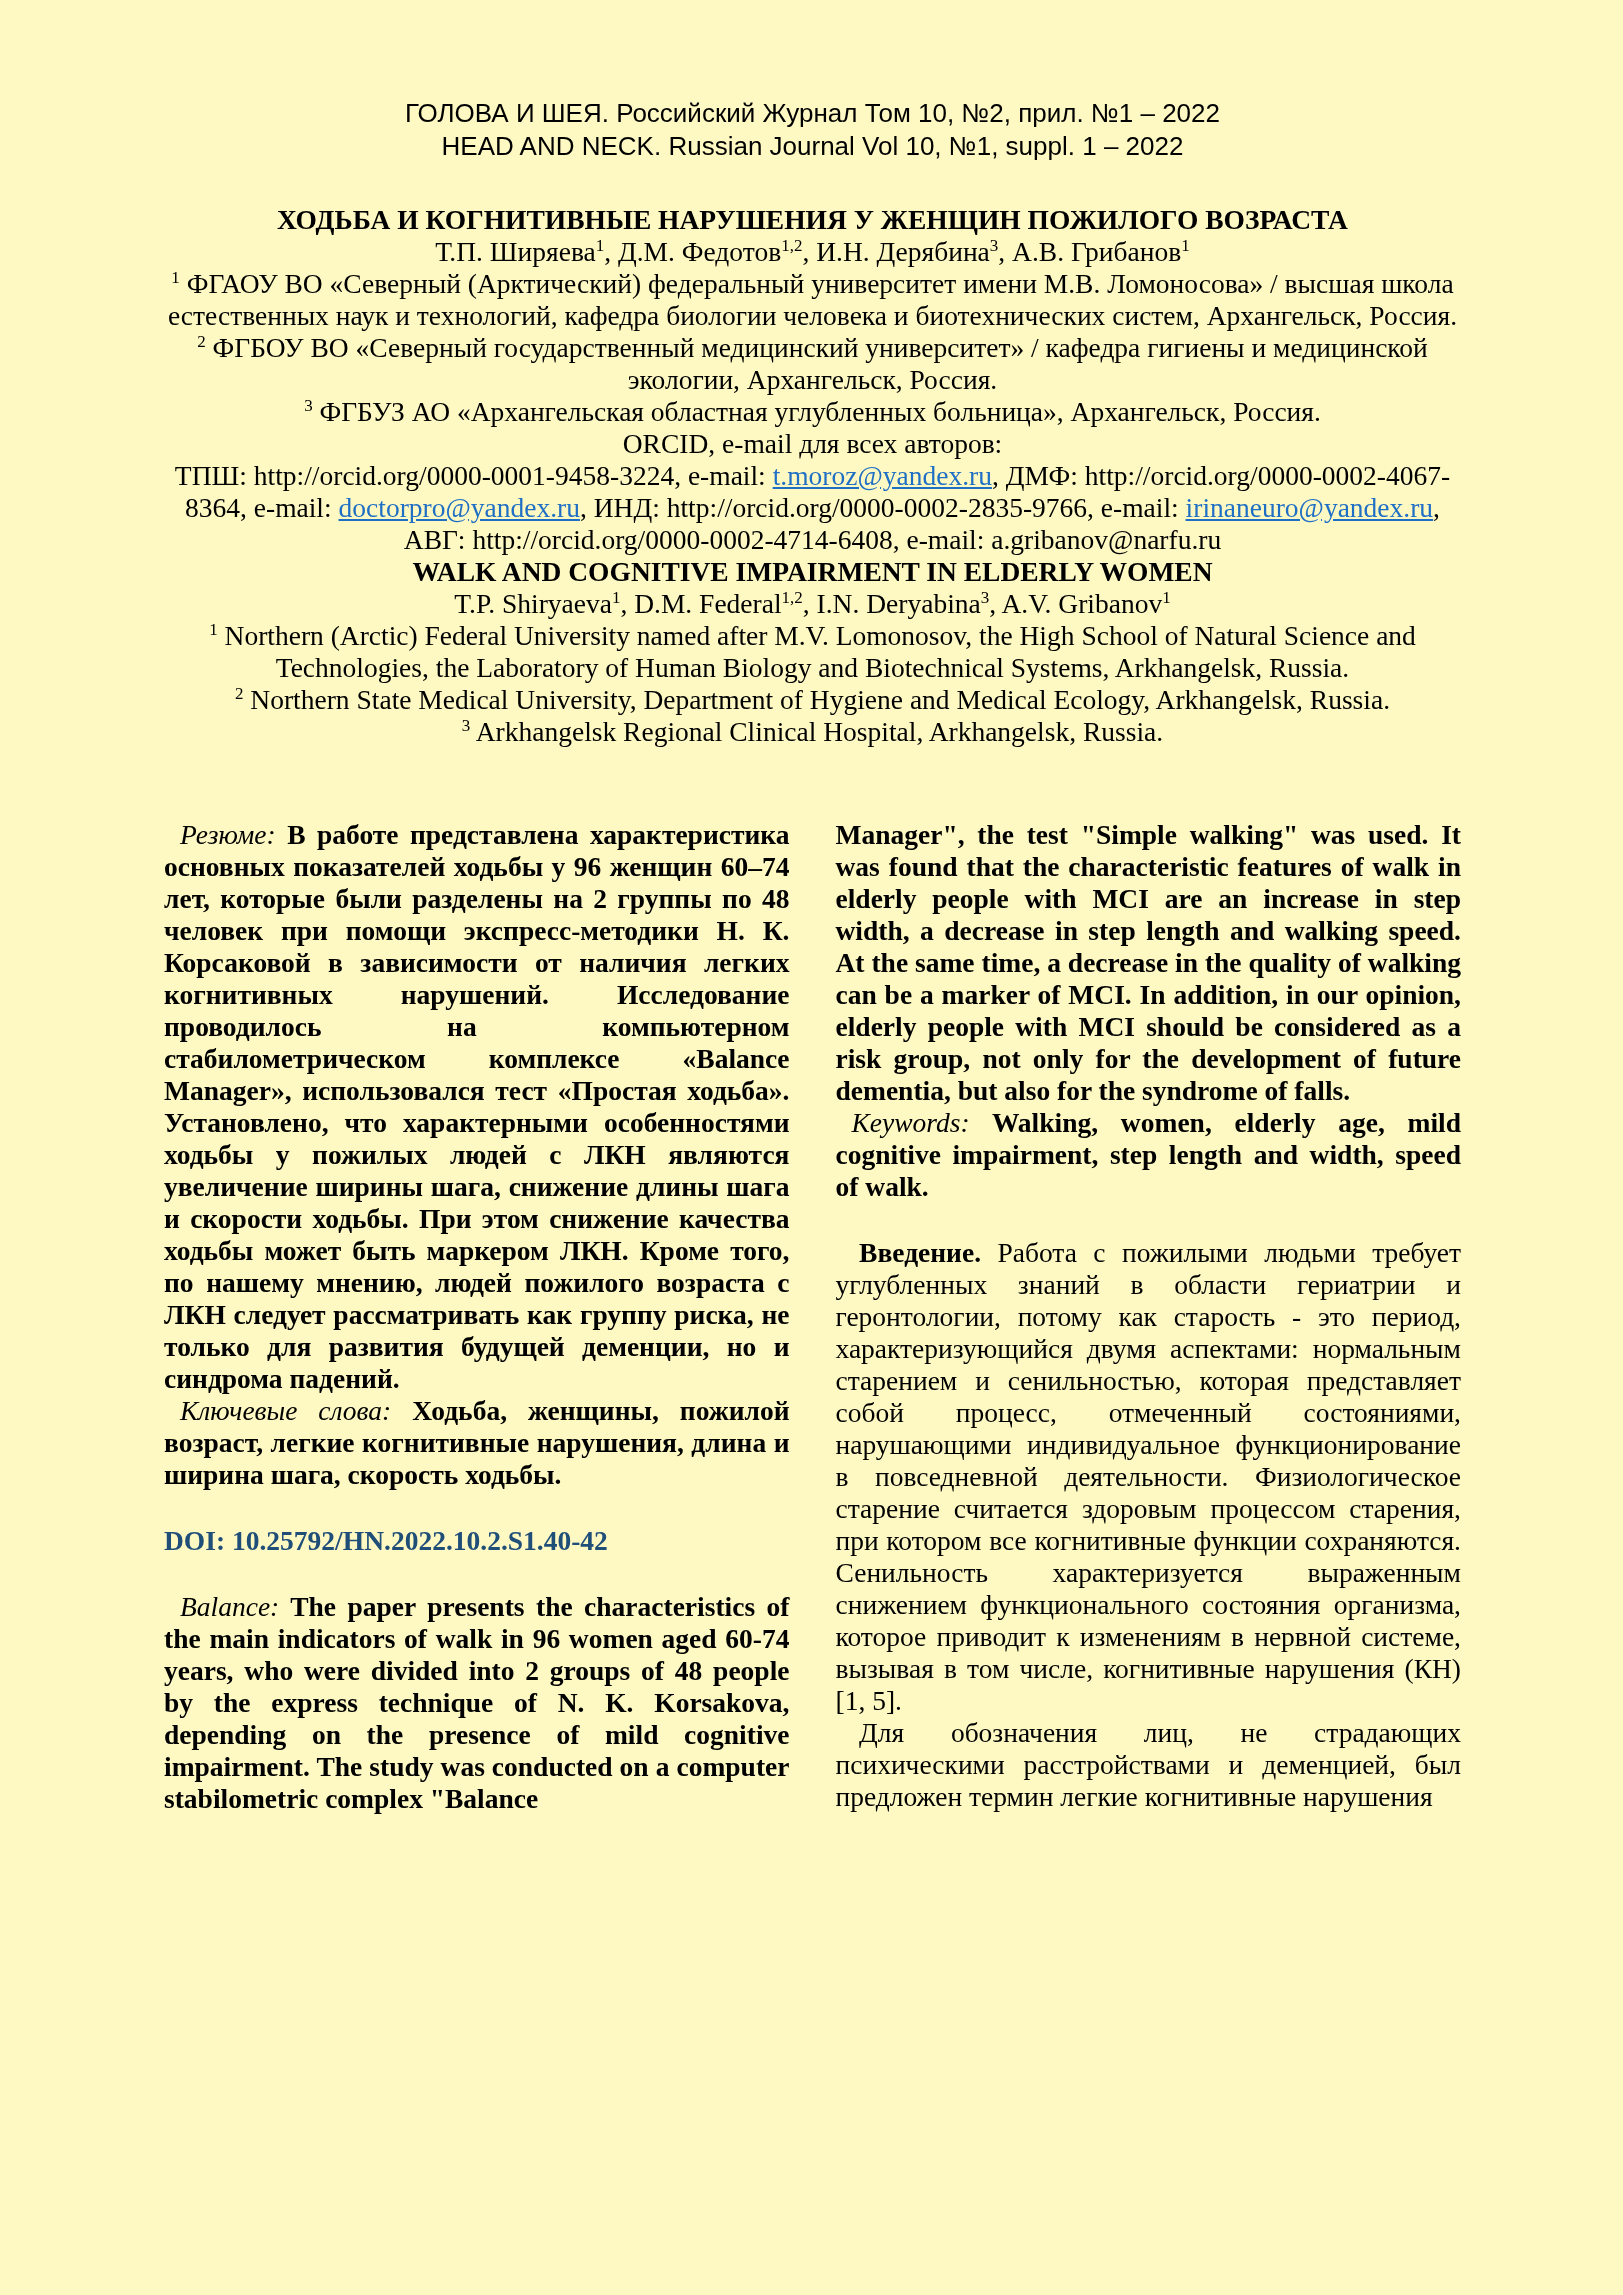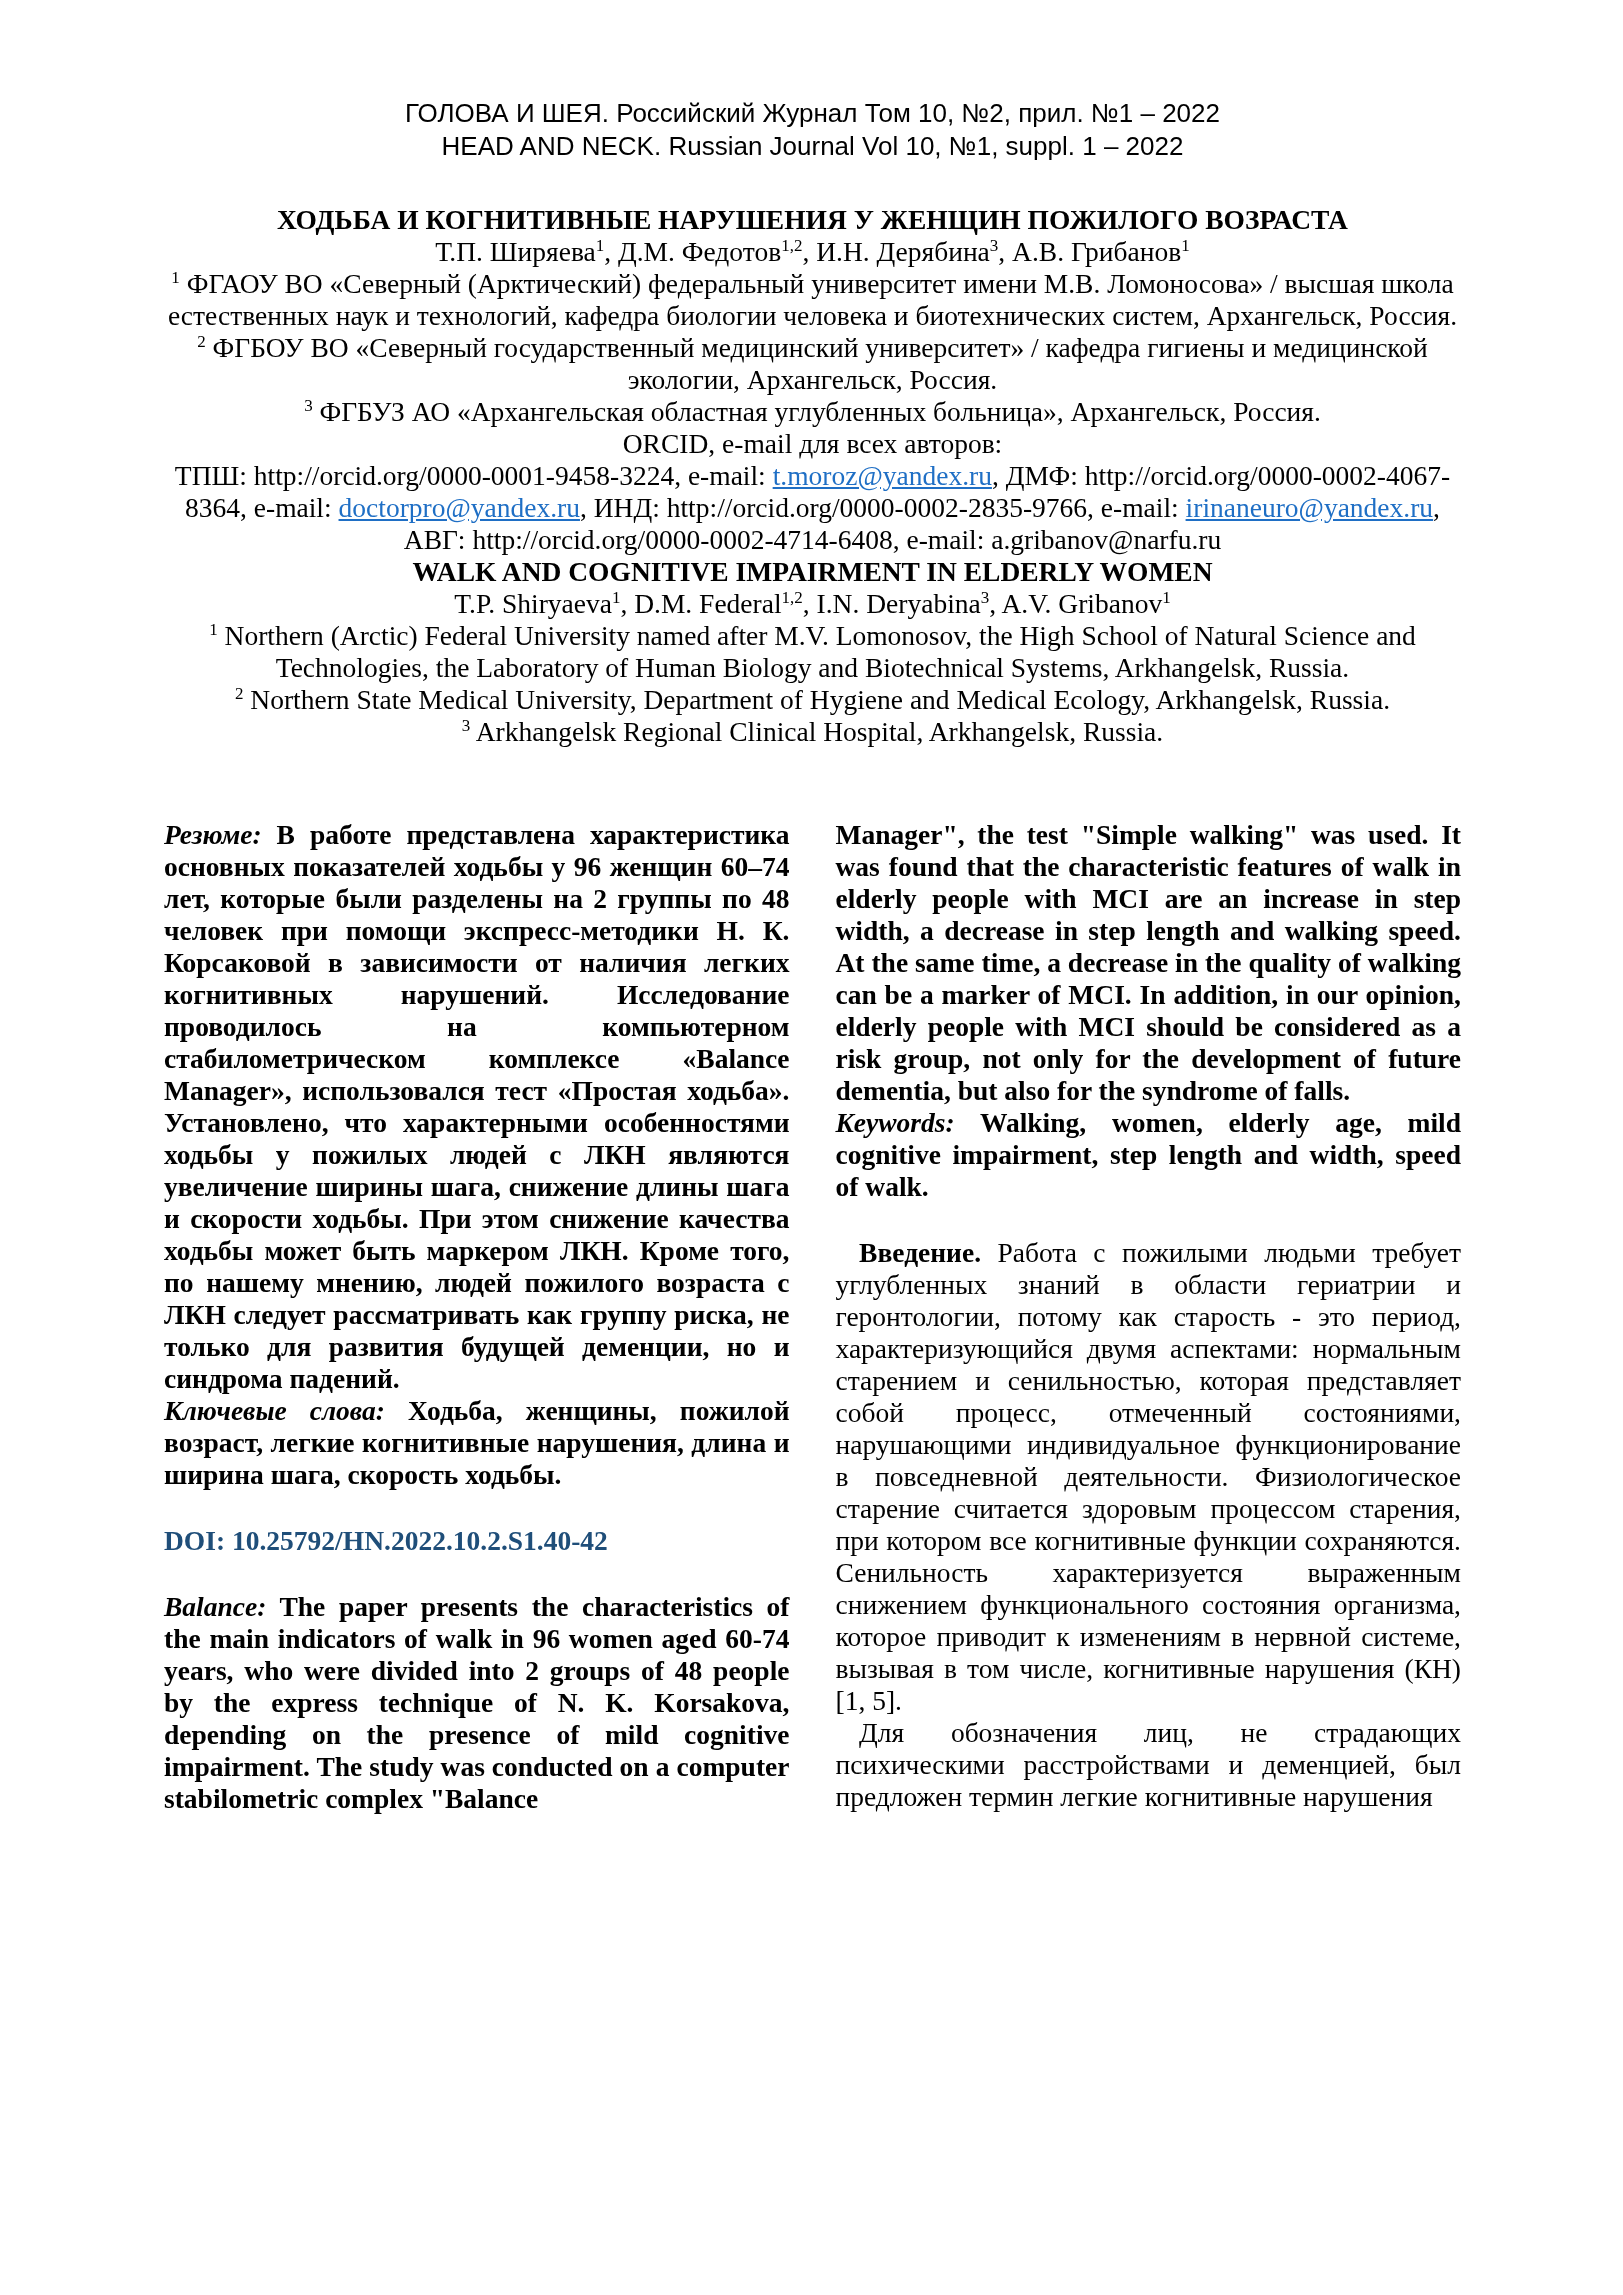--- a/index.html
+++ b/index.html
@@ -1,21 +1,21 @@
 <!DOCTYPE html>
 <html lang="ru" style="font-size:10.5px"><head>
 <meta charset="utf-8">
 <style>
   html, body { margin: 0; padding: 0; background: #888; }
   .page {
     position: relative;
     width: 1623px;
     height: 2295px;
     margin: 0 auto;
-    background: #ffffff;
+    background: #fef9c3;
     color: #000;
     font-family: "Liberation Serif", serif;
     overflow: hidden;
   }
   .content {
     position: absolute;
     left: 164px;
     right: 162px;
     top: 97px;
   }
@@ -55,21 +55,21 @@
   .columns {
     display: flex;
     gap: 46px;
     margin-top: 71px;
     font-size: 27.5px;
     line-height: 32px;
   }
   .col { flex: 1 1 0; min-width: 0; text-align: justify; }
   .col p { margin: 0; }
   .b  { font-weight: 700; }
-  .bi { font-weight: 700; font-style: italic; }
+  .bi { font-weight: 400; font-style: italic; margin-left: 16px; }
   .doi-line {
     color: #1f4e79;
     font-weight: 700;
   }
   .spacer { height: 34px; }
   .indent { text-indent: 23.6px; }
   .page-number {
     position: absolute;
     top: 2066px;
     left: 0;

